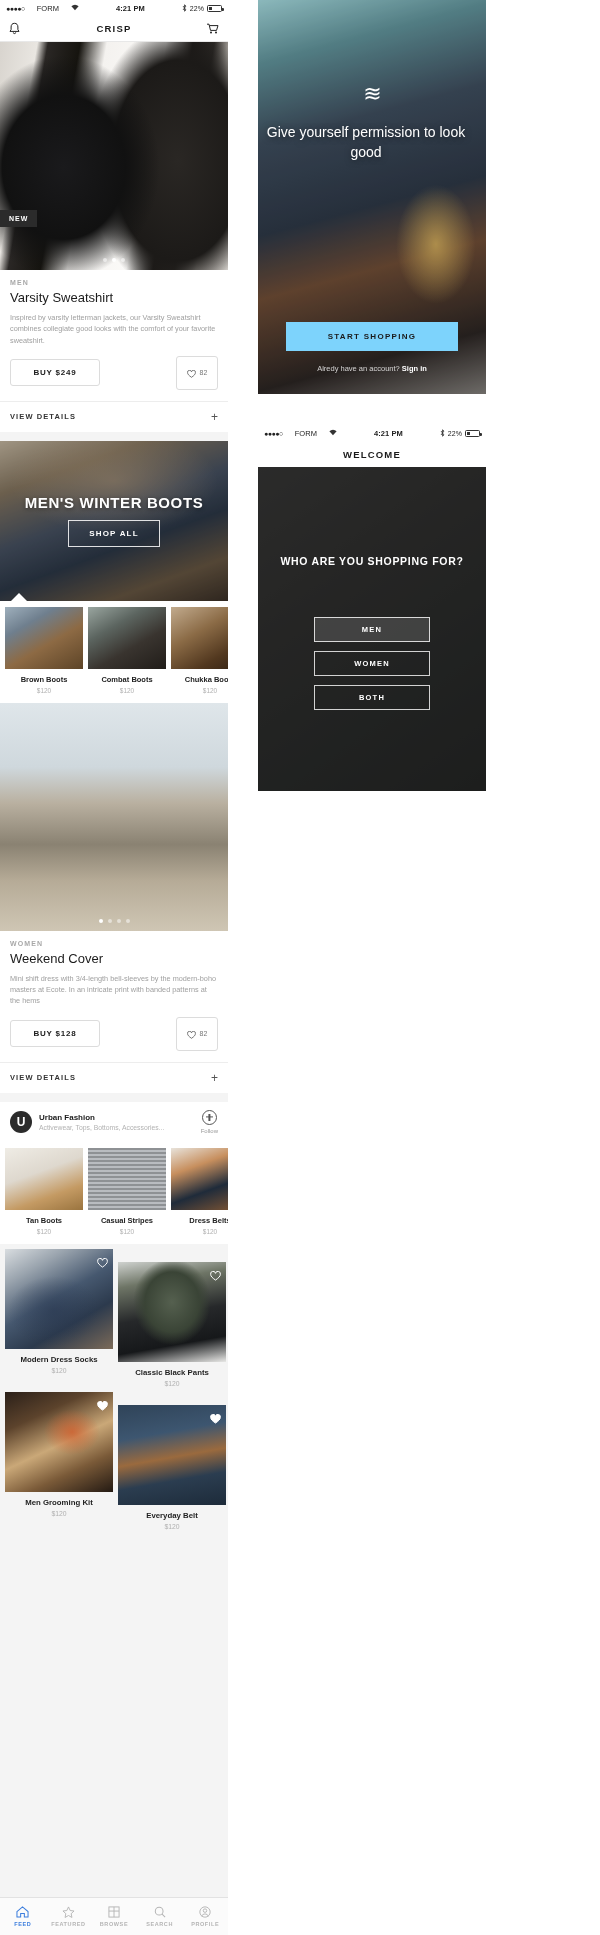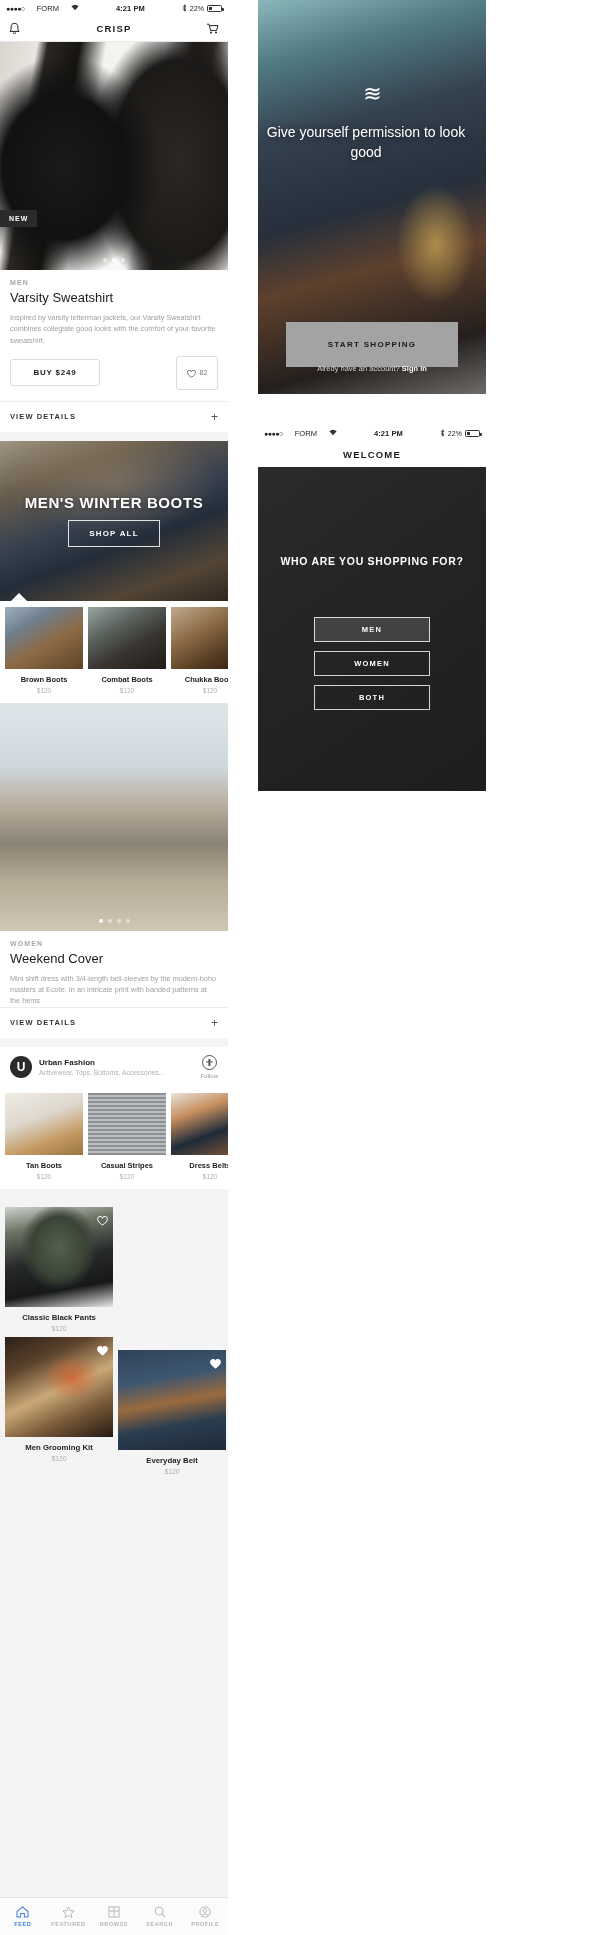--- a/index.html
+++ b/index.html
@@ -121,23 +121,23 @@
 
   
   .phone-r1 { position:absolute; left:258px; top:0; width:228px; height:394px;
     overflow:hidden; background:#2a2a2a; }
   .r1-img { position:absolute; inset:0; }
   .r1-overlay { position:absolute; inset:0; background:rgba(0,0,0,.12); }
   .wave { position:absolute; left:0; right:0; top:86px; text-align:center; color:#fff;
     font-size:22px; line-height:.7; letter-spacing:-1px; }
   .r1-head { position:absolute; left:6px; right:18px; top:122px; text-align:center;
     color:#fff; font-size:14px; line-height:1.45; text-shadow:0 1px 6px rgba(0,0,0,.5); }
-  .r1-cta { position:absolute; left:28px; right:28px; top:322px; background:#a3a3a3;
+  .r1-cta { position:absolute; left:28px; right:28px; top:322px; background:#7dd3fc;
     text-align:center; font-size:8px; font-weight:bold; letter-spacing:1.3px;
-    color:#1b1b1b; padding:18px 0; }
+    color:#1b1b1b; padding:10px 0; }
   .r1-foot { position:absolute; left:0; right:0; top:364px; text-align:center;
     font-size:7.5px; color:rgba(255,255,255,.78); }
   .r1-foot b { color:#fff; font-weight:bold; }
 
   .phone-r2 { position:absolute; left:258px; top:425px; width:228px; height:410px;
     background:#fff; overflow:hidden; }
   .r2-hero { position:absolute; left:0; right:0; top:42px; height:324px;
     background:#3c3c3c; overflow:hidden; }
   .r2-img { position:absolute; inset:0; }
   .r2-shade { position:absolute; inset:0; background:rgba(25,25,25,.62); }
@@ -308,20 +308,31 @@
           <span></span>
           <span></span>
           <span></span>
         </div>
       </div>
       <div class="c-body">
         <div class="eyebrow">WOMEN</div>
         <div class="p-title">Weekend Cover</div>
         <div class="p-desc">Mini shift dress with 3/4-length bell-sleeves by the modern-boho masters at Ecote. In an intricate print with banded patterns at the hems</div>
       </div>
+      <div class="c-actions">
+        <div class="btn-buy">BUY $128</div>
+        <div class="btn-like">
+          <span>
+            <svg width="9" height="8" viewBox="0 0 10 9">
+                <path d="M5 8.2 C2 6.2 0.6 4.6 0.6 3 A2.2 2.2 0 0 1 5 2.1 A2.2 2.2 0 0 1 9.4 3 C9.4 4.6 8 6.2 5 8.2 Z" fill="none" stroke="#555" stroke-width=".9"></path>
+              </svg>
+          </span>
+          <span class="cnt">82</span>
+        </div>
+      </div>
       <div class="c-more">
         <span class="lbl">VIEW DETAILS</span>
         <span class="plus">+</span>
       </div>
     </div>
 
     <div class="brand">
       <div class="brand-logo">U</div>
       <div class="brand-txt">
         <div class="brand-nm">Urban Fashion</div>
@@ -352,20 +363,32 @@
         <div class="ph">
             <div class="hero-img ph-belt"></div>
           </div>
         <div class="nm">Dress Belts</div>
         <div class="pr">$120</div>
       </div>
     </div>
 
     <div class="grid2">
       <div class="g2row">
+        <div class="g2cell">
+          <div class="g2ph">
+            <div class="hero-img ph-socks"></div>
+            <span class="g2heart">
+              <svg width="11" height="10" viewBox="0 0 10 9">
+                  <path d="M5 8.2 C2 6.2 0.6 4.6 0.6 3 A2.2 2.2 0 0 1 5 2.1 A2.2 2.2 0 0 1 9.4 3 C9.4 4.6 8 6.2 5 8.2 Z" fill="none" stroke="#fff" stroke-width=".9"></path>
+                </svg>
+            </span>
+          </div>
+          <div class="g2nm">Modern Dress Socks</div>
+          <div class="g2pr">$120</div>
+        </div>
         <div class="g2cell low">
           <div class="g2ph">
             <div class="hero-img ph-pants"></div>
             <span class="g2heart">
               <svg width="11" height="10" viewBox="0 0 10 9">
                   <path d="M5 8.2 C2 6.2 0.6 4.6 0.6 3 A2.2 2.2 0 0 1 5 2.1 A2.2 2.2 0 0 1 9.4 3 C9.4 4.6 8 6.2 5 8.2 Z" fill="none" stroke="#fff" stroke-width=".9"></path>
                 </svg>
             </span>
           </div>
           <div class="g2nm">Classic Black Pants</div>

